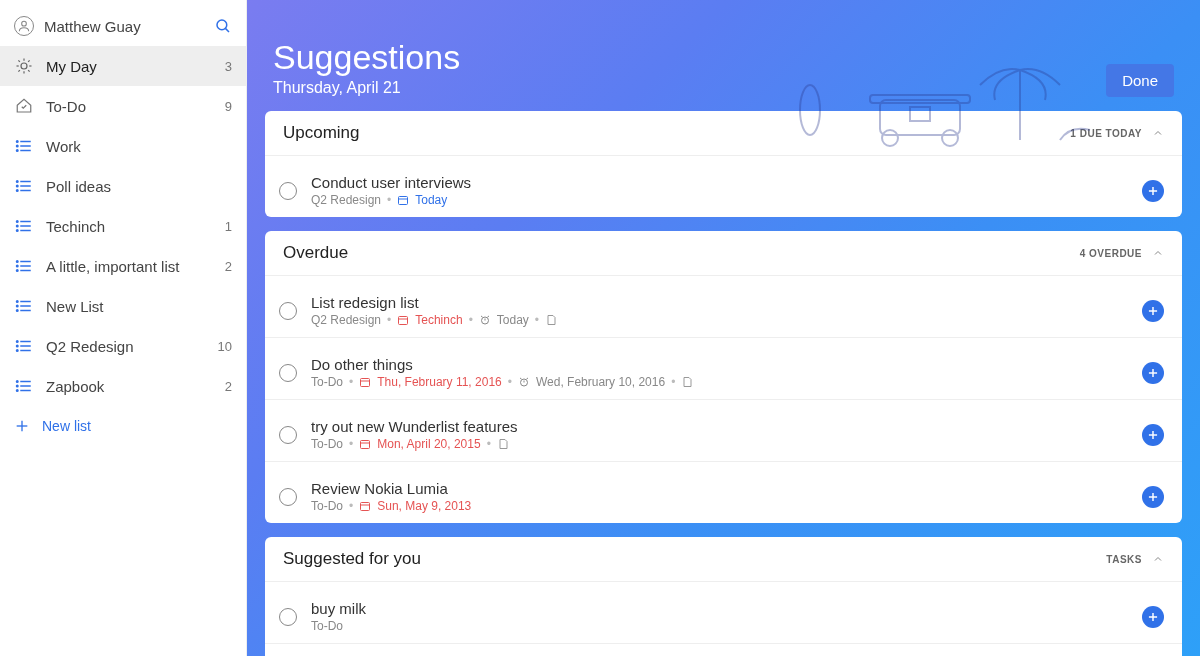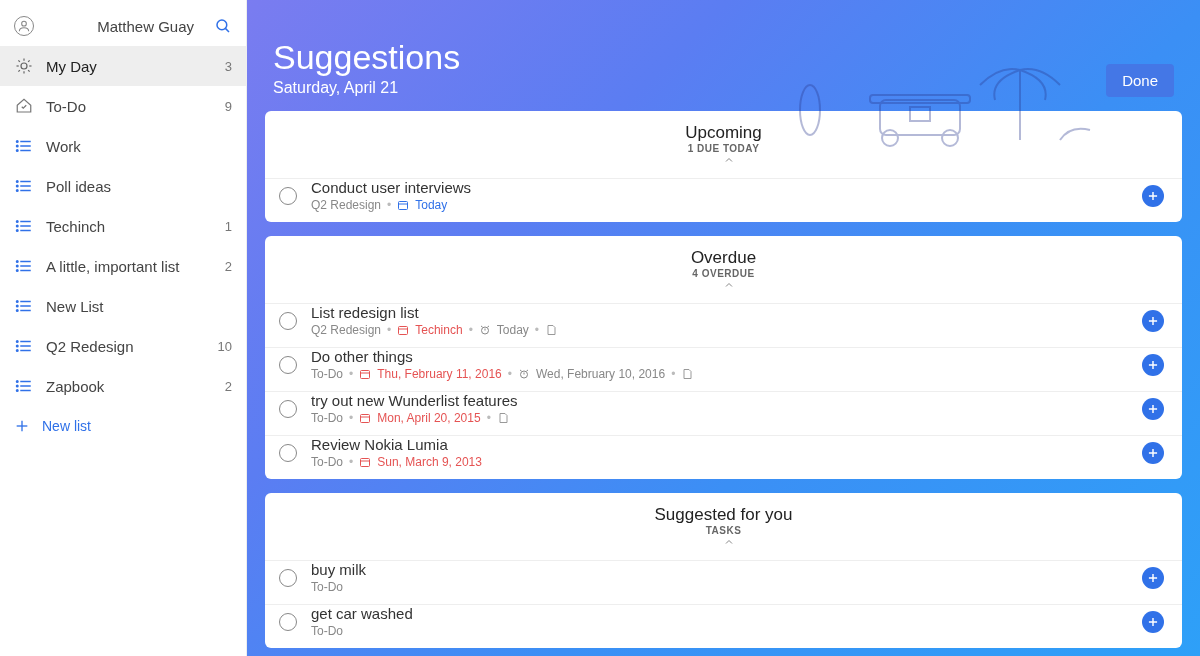--- a/index.html
+++ b/index.html
@@ -16,22 +16,21 @@
     width: 247px;
     background: #fff;
     border-right: 1px solid #eee;
     flex-shrink: 0;
     padding-top: 6px;
   }
   .user-row {
     display: flex;
     align-items: center;
     padding: 10px 14px;
-    gap: 20px;
-    text-align: right;
+    gap: 10px;
   }
   .user-icon {
     width: 20px; height: 20px;
     border: 1.5px solid #888;
     border-radius: 50%;
     display: flex; align-items: center; justify-content: center;
   }
   .user-icon svg { width: 14px; height: 14px; stroke: #888; }
   .user-name { flex: 1; font-size: 15px; color: #444; }
   .search-icon { width: 18px; height: 18px; }
@@ -89,29 +88,28 @@
     background: #fff;
     border-radius: 6px;
     margin-bottom: 14px;
     overflow: hidden;
   }
   .card-header {
     display: flex;
     align-items: center;
     padding: 12px 18px;
     cursor: pointer;
-    flex-direction: column;
   }
   .card-title { flex:1; font-size: 17px; font-weight: 500; color:#222; }
   .card-badge { font-size: 10px; font-weight: 700; color:#666; letter-spacing: 0.5px; }
   .chevron { margin-left: 10px; width: 12px; height: 12px; }
   .task-row {
     display: flex;
     align-items: center;
-    padding: 0 18px 10px 14px;
+    padding: 18px 18px 10px 14px;
     border-top: 1px solid #eee;
   }
   .task-circle {
     width: 18px; height: 18px;
     border: 1.5px solid #888;
     border-radius: 50%;
     margin-right: 14px;
     flex-shrink: 0;
     cursor: pointer;
   }
@@ -307,21 +305,21 @@
         <circle cx="190" cy="98" r="8"></circle>
       <rect x="150" y="67" width="20" height="14"></rect>
       <ellipse cx="50" cy="70" rx="10" ry="25"></ellipse>
       <path d="M300 100 q10 -15 30 -10"></path>
     </g>
   </svg>
 
   <div class="header">
     <div>
       <div class="header-title">Suggestions</div>
-      <div class="header-date">Saturday, April 21</div>
+      <div class="header-date">Thursday, April 21</div>
     </div>
     <button class="done-btn">Done</button>
   </div>
 
   <div class="card">
     <div class="card-header">
       <span class="card-title">Upcoming</span>
       <span class="card-badge">1 DUE TODAY</span>
       <svg class="chevron" viewBox="0 0 24 24" fill="none" stroke="#888" stroke-width="2">
           <polyline points="6 15 12 9 18 15"></polyline>
@@ -477,21 +475,21 @@
         <div class="task-title">Review Nokia Lumia</div>
         <div class="task-meta">
           <span>To-Do</span>
           <span class="sep">•</span>
           <span class="meta-icon red">
               <svg viewBox="0 0 24 24" fill="none" stroke="currentColor" stroke-width="2">
                 <rect x="3" y="5" width="18" height="16" rx="2"></rect>
                 <line x1="3" y1="10" x2="21" y2="10"></line>
               </svg>
             </span>
-          <span class="red">Sun, March 9, 2013</span>
+          <span class="red">Sun, May 9, 2013</span>
         </div>
       </div>
       <span class="add-btn">
           <svg viewBox="0 0 24 24">
             <line x1="12" y1="5" x2="12" y2="19"></line>
             <line x1="5" y1="12" x2="19" y2="12"></line>
           </svg>
         </span>
     </div>
   </div>

